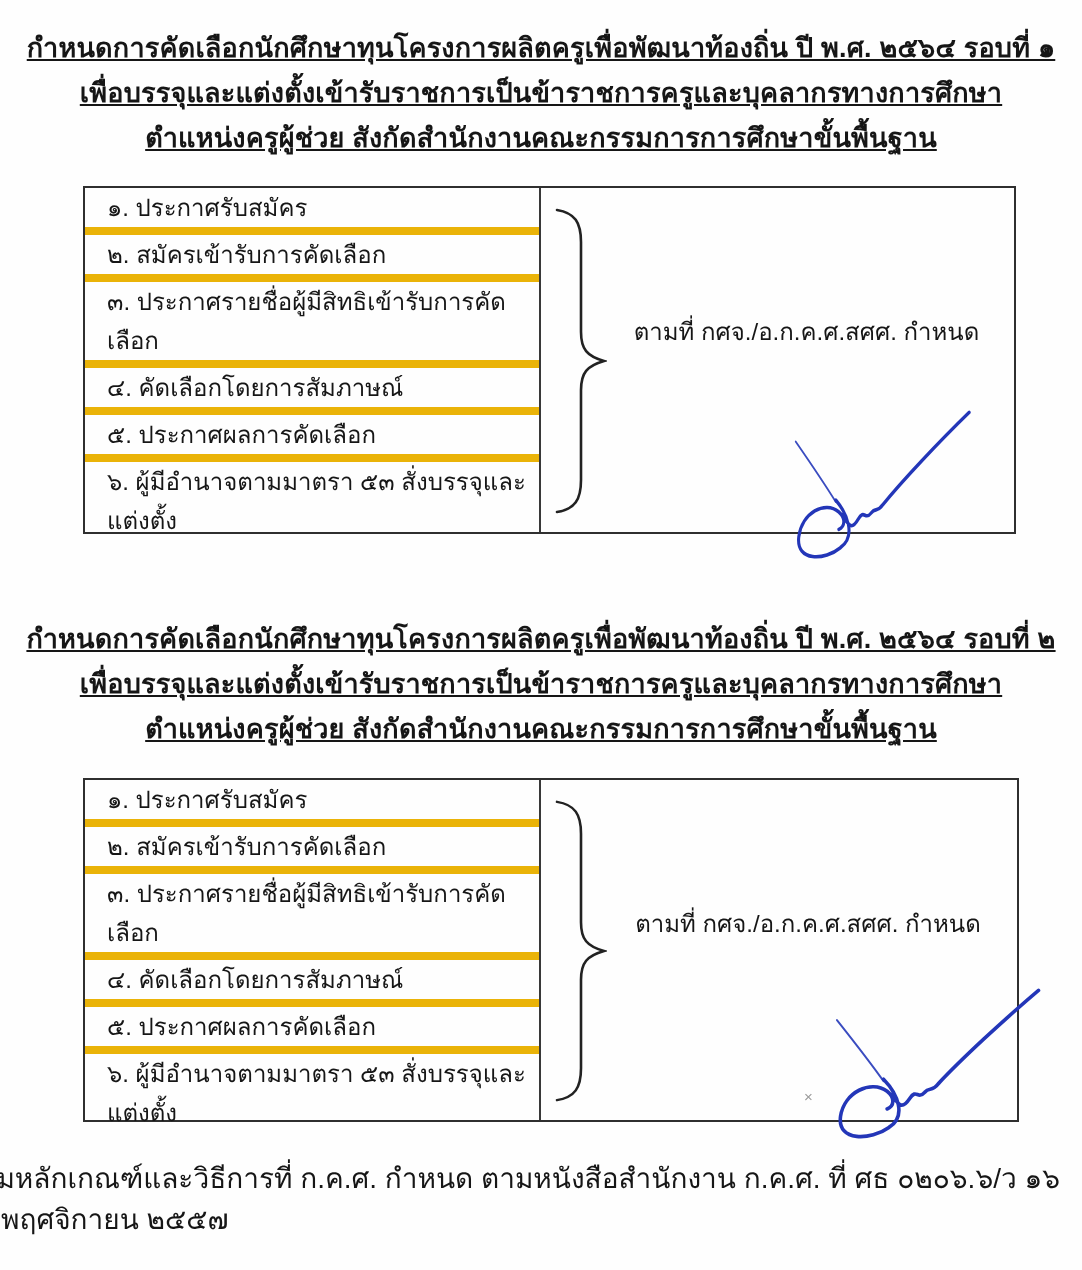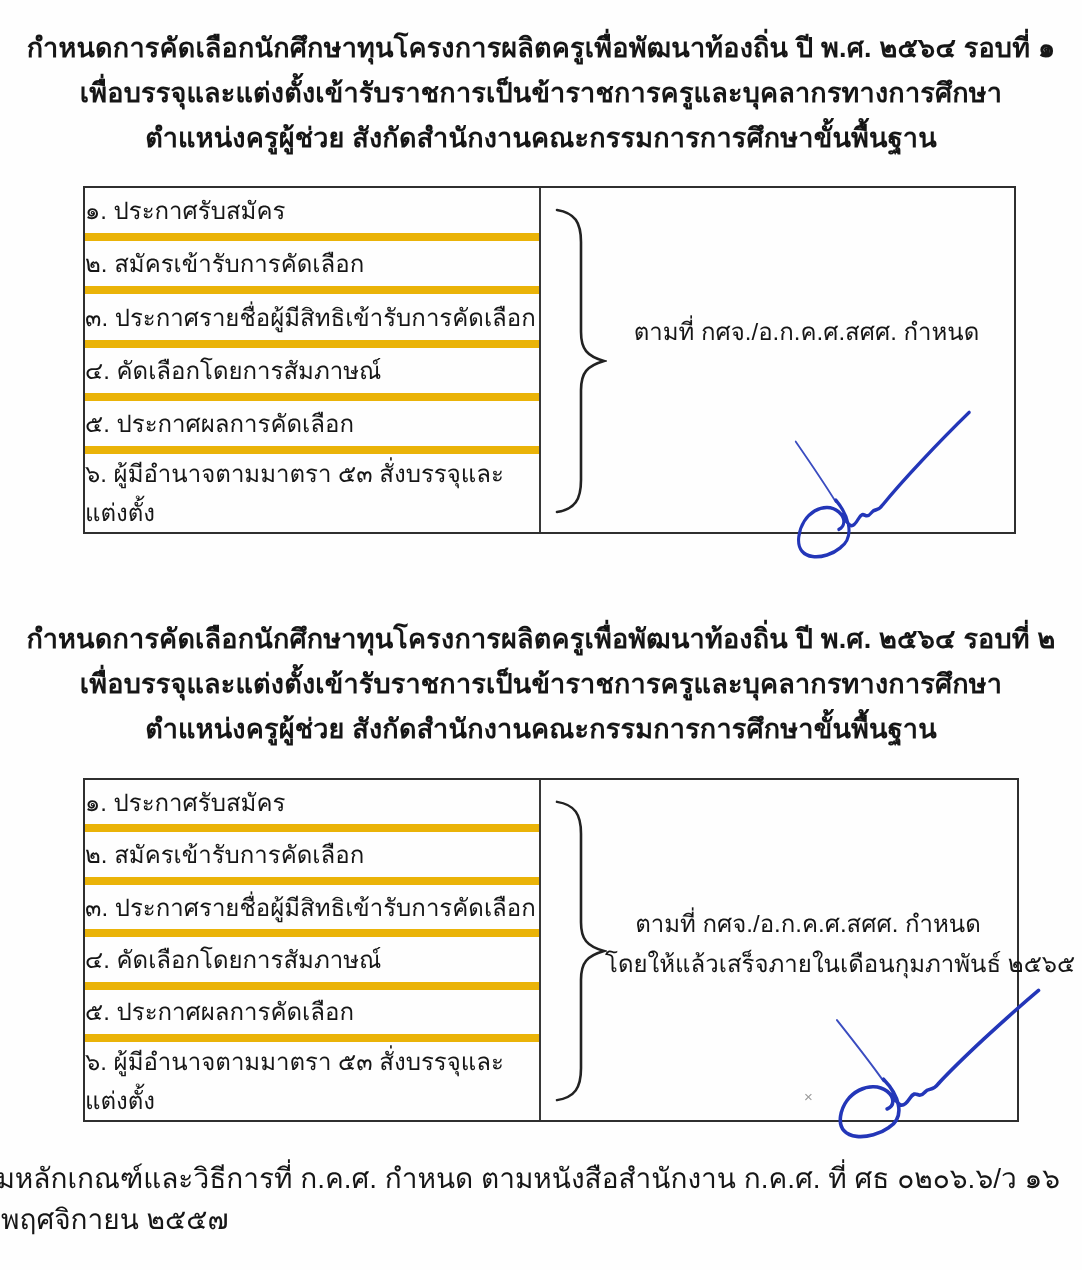--- a/index.html
+++ b/index.html
@@ -12,37 +12,38 @@
     color:#161616;
   }
   
   .sec-title{
     position:absolute;left:0;width:1082px;
     text-align:center;
     font-weight:bold;
     font-size:27px;line-height:45px;
     letter-spacing:.2px;
   }
-  .sec-title div{white-space:nowrap;}
+  .sec-title div{white-space:nowrap;text-decoration:underline;}
   
   .tbl{
     position:absolute;
     border:2px solid #2f2f2f;
     display:flex;
     background:transparent;
   }
   .tbl .col-left{
     width:456px;
     border-right:2px solid #383838;
     display:flex;flex-direction:column;
     box-sizing:border-box;
   }
   .tbl .row{
     flex:1;
     display:flex;align-items:center;
+    padding-left:22px;
     font-size:24px;
     box-sizing:border-box;
   }
   .tbl .row + .row{border-top:8px solid #eab308;}
   .tbl .col-right{
     position:relative;
     flex:1;
   }
   .brace{
     position:absolute;left:12px;top:19px;
@@ -145,21 +146,20 @@
       <div class="row">
           <span>๖. ผู้มีอำนาจตามมาตรา ๕๓ สั่งบรรจุและแต่งตั้ง</span>
         </div>
     </div>
     <div class="col-right">
       <svg class="brace" viewBox="0 0 54 316" preserveAspectRatio="none">
         <path d="M4 3 C22 6 28 16 28 36 C28 70 28 100 28 128 C28 146 34 153 51 158 C34 163 28 170 28 188 C28 216 28 250 28 280 C28 300 22 310 4 313" fill="none" stroke="#222" stroke-width="2.6" stroke-linecap="round"></path>
       </svg>
       <div class="cell-note">
         <div>ตามที่ กศจ./อ.ก.ค.ศ.สศศ. กำหนด</div>
-        <div>โดยให้แล้วเสร็จภายในเดือนกุมภาพันธ์ ๒๕๖๕</div>
       </div>
     </div>
   </div>
 
   <svg class="sig" style="left:828px;top:983px;width:215px;height:162px;" viewBox="0 0 240 175" preserveAspectRatio="none">
     <path d="M10 40 C28 62 46 84 62 106" fill="none" stroke="#3a4cc0" stroke-width="2.2" stroke-linecap="round"></path>
     <path d="M62 104 C78 120 88 144 68 156 C48 170 10 172 14 144 C18 118 48 104 66 117 C75 124 74 133 66 136 M70 120 C79 131 82 138 91 125 C99 113 100 127 108 118 C113 112 116 118 123 109 C148 83 196 40 235 8" fill="none" stroke="#2336b8" stroke-width="4" stroke-linecap="round" stroke-linejoin="round"></path>
   </svg>
 
   <div class="stray">×</div>

